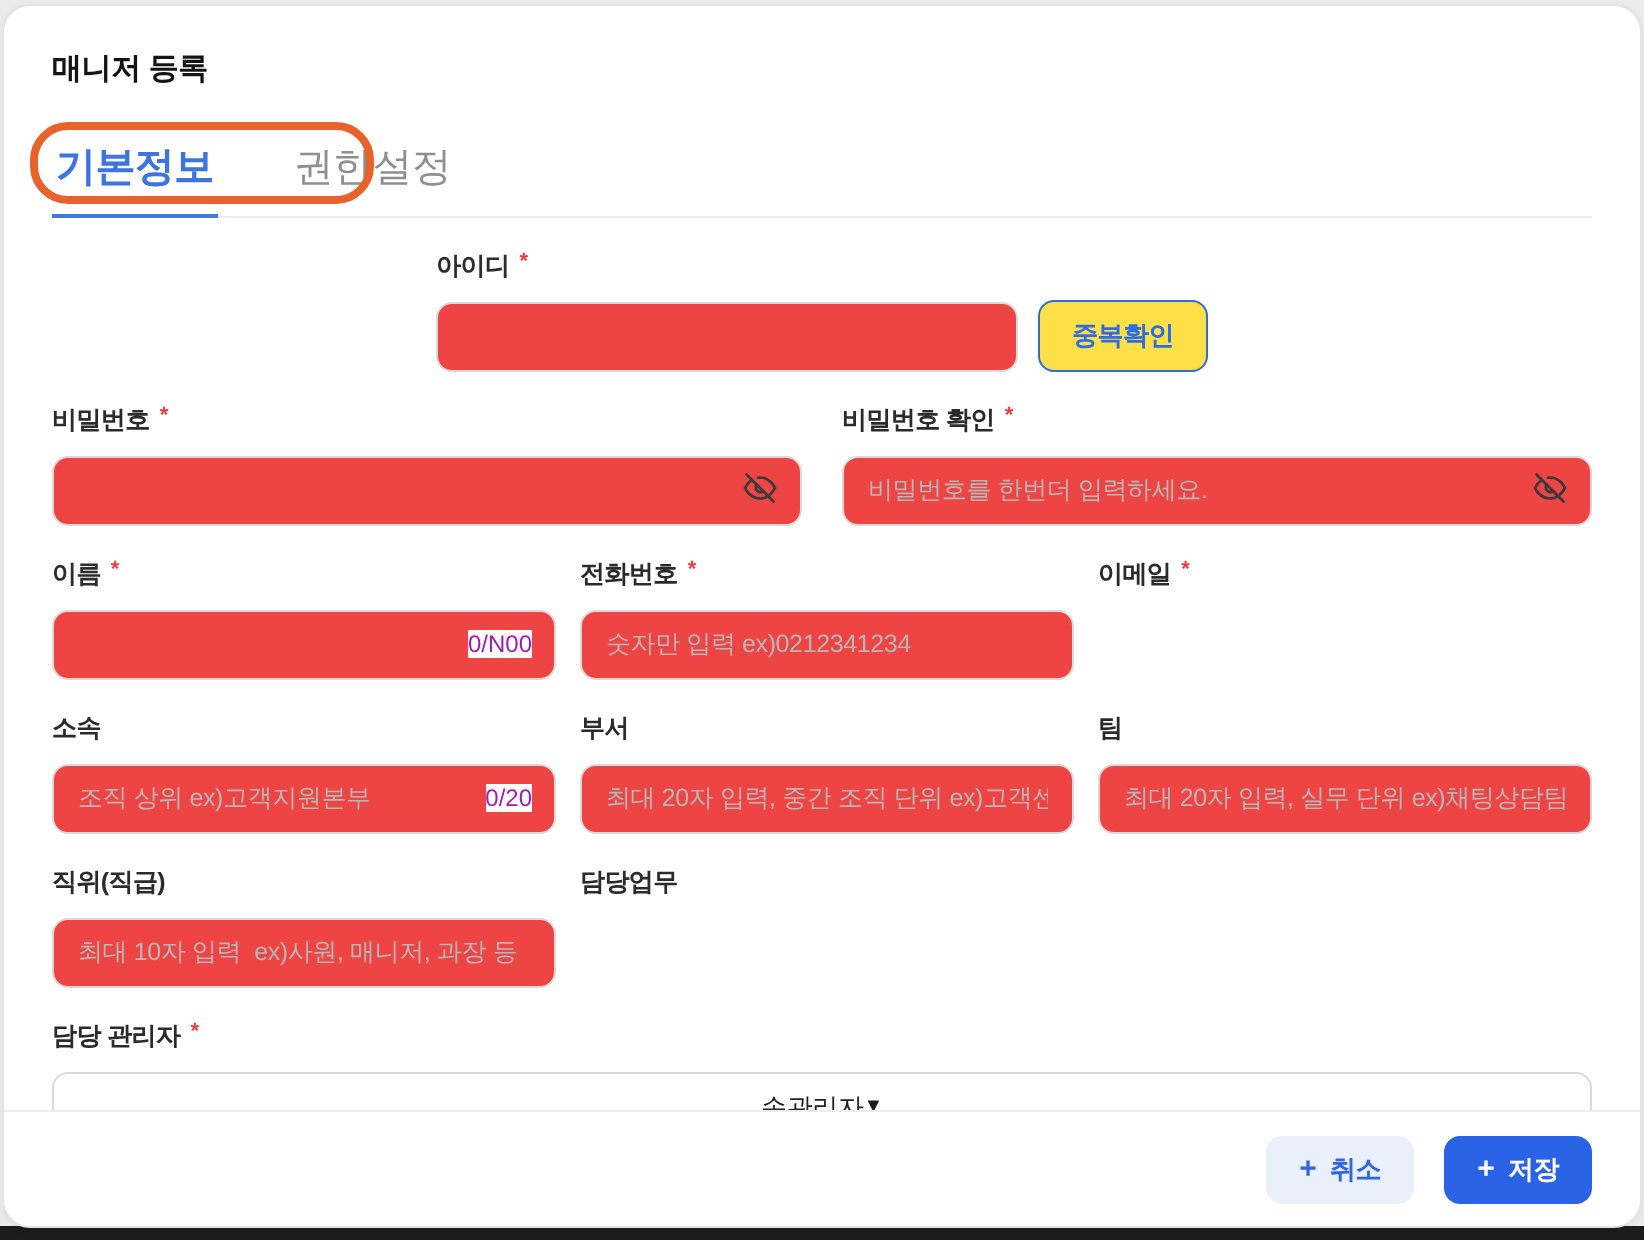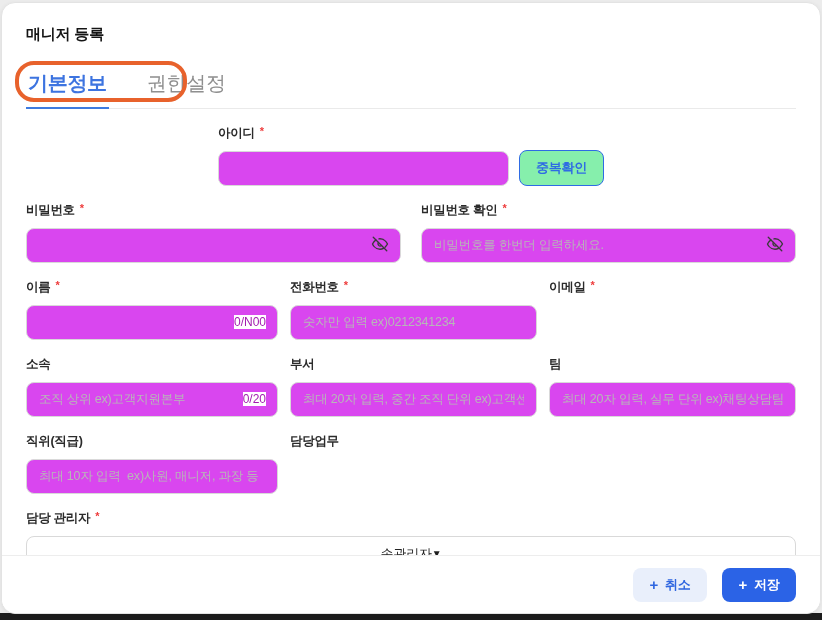--- a/index.html
+++ b/index.html
@@ -56,21 +56,21 @@
     display: flex; align-items: flex-start; gap: 5px;
     font-size: 12.5px; font-weight: 600; color: #2b2b2b;
     margin-bottom: 9px; letter-spacing: -0.3px;
   }
   .req { color: #ee3b3b; font-size: 11px; line-height: 12px; font-weight: 700; }
   .input-wrap { position: relative; display: flex; align-items: center; }
   .input {
     width: 100%; height: 35px;
     border: 1px solid #d9d9d9; border-radius: 8px;
     padding: 0 12px; font-size: 12.5px; color: #222;
-    background: #d946ef; outline: none;
+    background: #ef4444; outline: none;
     font-family: "Liberation Sans", "DejaVu Sans", sans-serif;
     letter-spacing: -0.2px;
   }
   .input::placeholder { color: #b7b7b7; }
   .counter {
     position: absolute; right: 12px; top: 50%; transform: translateY(-50%);
     font-size: 12px; color: #a21caf; pointer-events: none; background: #fff;
   }
   .eye-btn {
     position: absolute; right: 10px; top: 50%; transform: translateY(-50%);
@@ -81,21 +81,21 @@
   
   .w-id { width: 291px; }
   .col-1of3 { width: 252px; flex: none; }
   .col-flex { flex: 1; }
   .half { flex: 1; }
   .gap-lg { gap: 20px; }
   
   .dup-btn {
     height: 36px; padding: 0 16px; margin-top: -1px;
     border: 1.5px solid #2f6be4; border-radius: 8px;
-    background: #86efac; color: #2f6be4;
+    background: #fde047; color: #2f6be4;
     font-size: 13px; font-weight: 600; cursor: pointer;
     font-family: inherit; letter-spacing: -0.3px;
     align-self: flex-end;
   }
   
   .select {
     width: 100%; height: 36px;
     border: 1px solid #d9d9d9; border-radius: 8px;
     display: flex; align-items: center; justify-content: center;
     padding: 0 14px; font-size: 13px; color: #222; cursor: pointer;

